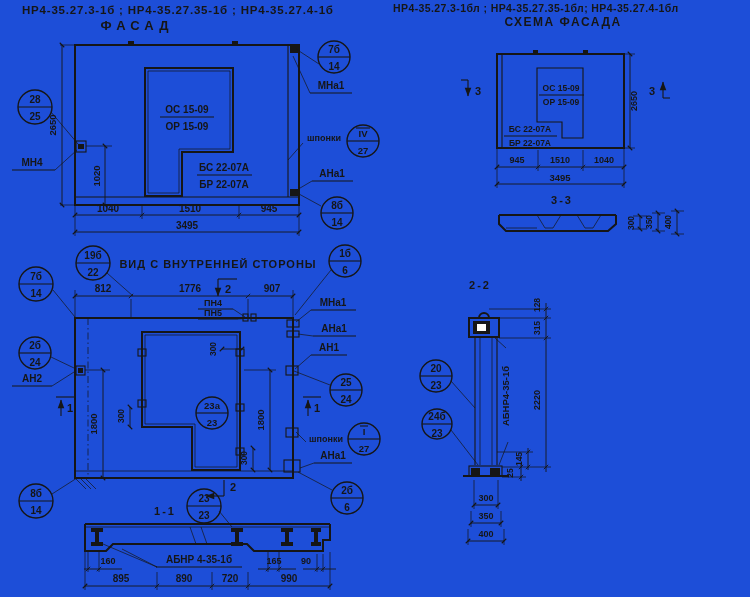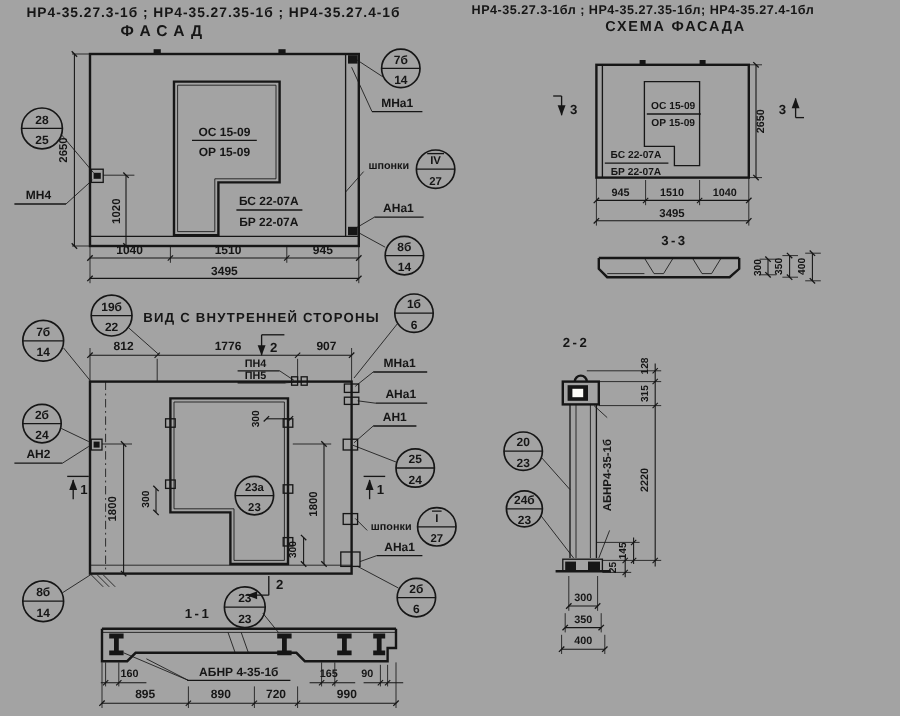--- a/index.html
+++ b/index.html
@@ -1,16 +1,16 @@
 <!DOCTYPE html>
 <html><head>
 <meta charset="utf-8">
 <style>
   html,body{margin:0;padding:0;background:#e8e8e8;}
-  .stage{position:relative;width:750px;height:597px;background:#a3a3a3;overflow:hidden;}
+  .stage{position:relative;width:750px;height:597px;background:#1d4ed8;overflow:hidden;}
   svg text{font-family:"Liberation Sans","DejaVu Sans",sans-serif;font-weight:700;fill:#161616;}
   .md{text-anchor:middle}
   .s8{font-size:8.5px}.s9{font-size:9px}.s95{font-size:9.5px}.s10{font-size:10px}
   .s11{font-size:11px}.s115{font-size:11.5px;letter-spacing:.8px}.s105{font-size:10.5px;letter-spacing:.4px}
   .s12{font-size:12px;letter-spacing:1.5px}.s13{font-size:13px;letter-spacing:5px}
   .ln{stroke:#161616;stroke-width:1.1;fill:none}
   .lnb{stroke:#161616;stroke-width:2;fill:none}
   .lnt{stroke:#161616;stroke-width:.7;fill:none}
   .dm{stroke:#161616;stroke-width:.9;fill:none}
   .cc{stroke:#161616;stroke-width:1.4;fill:none}

